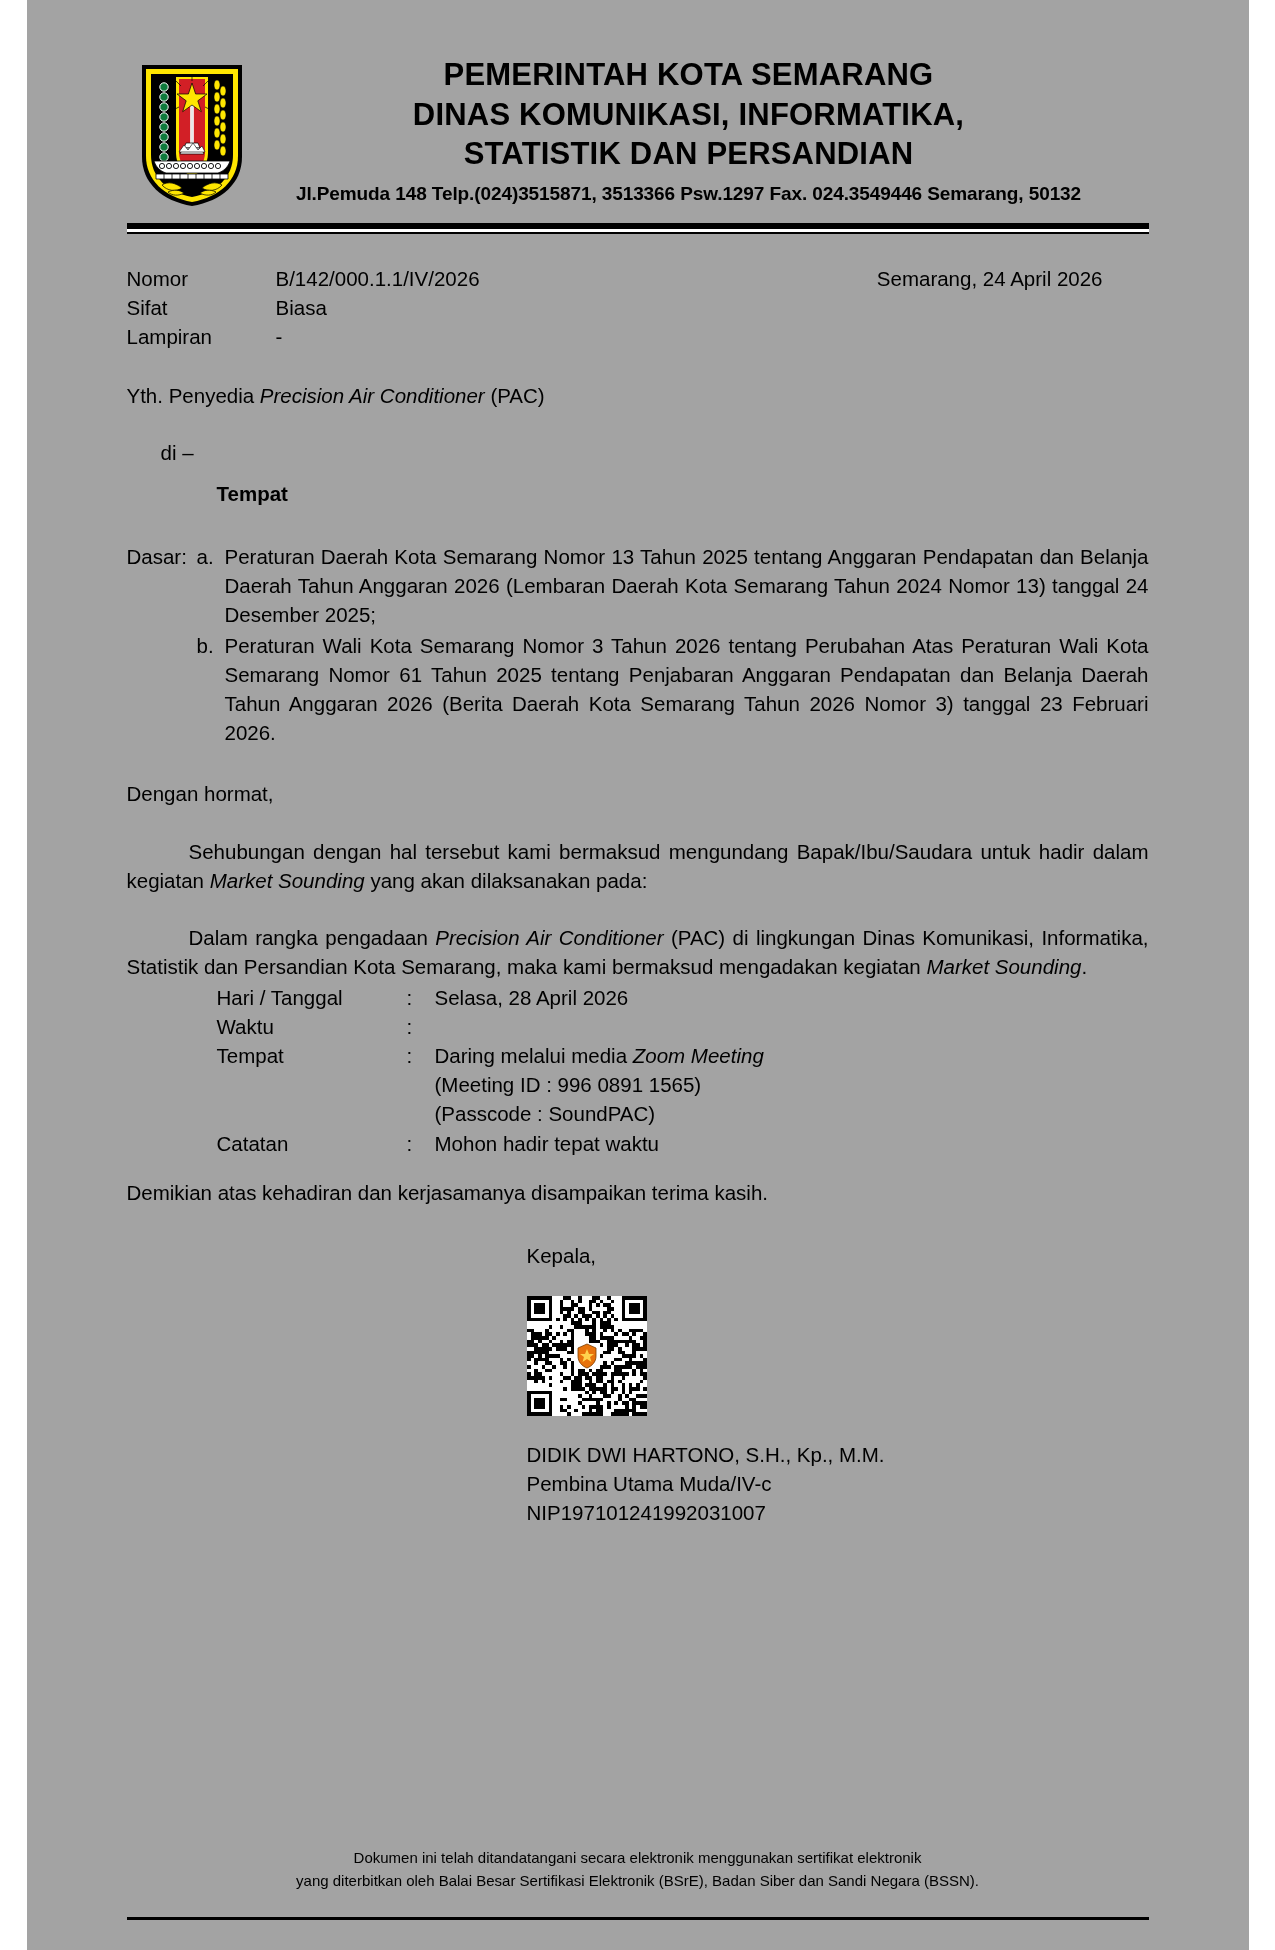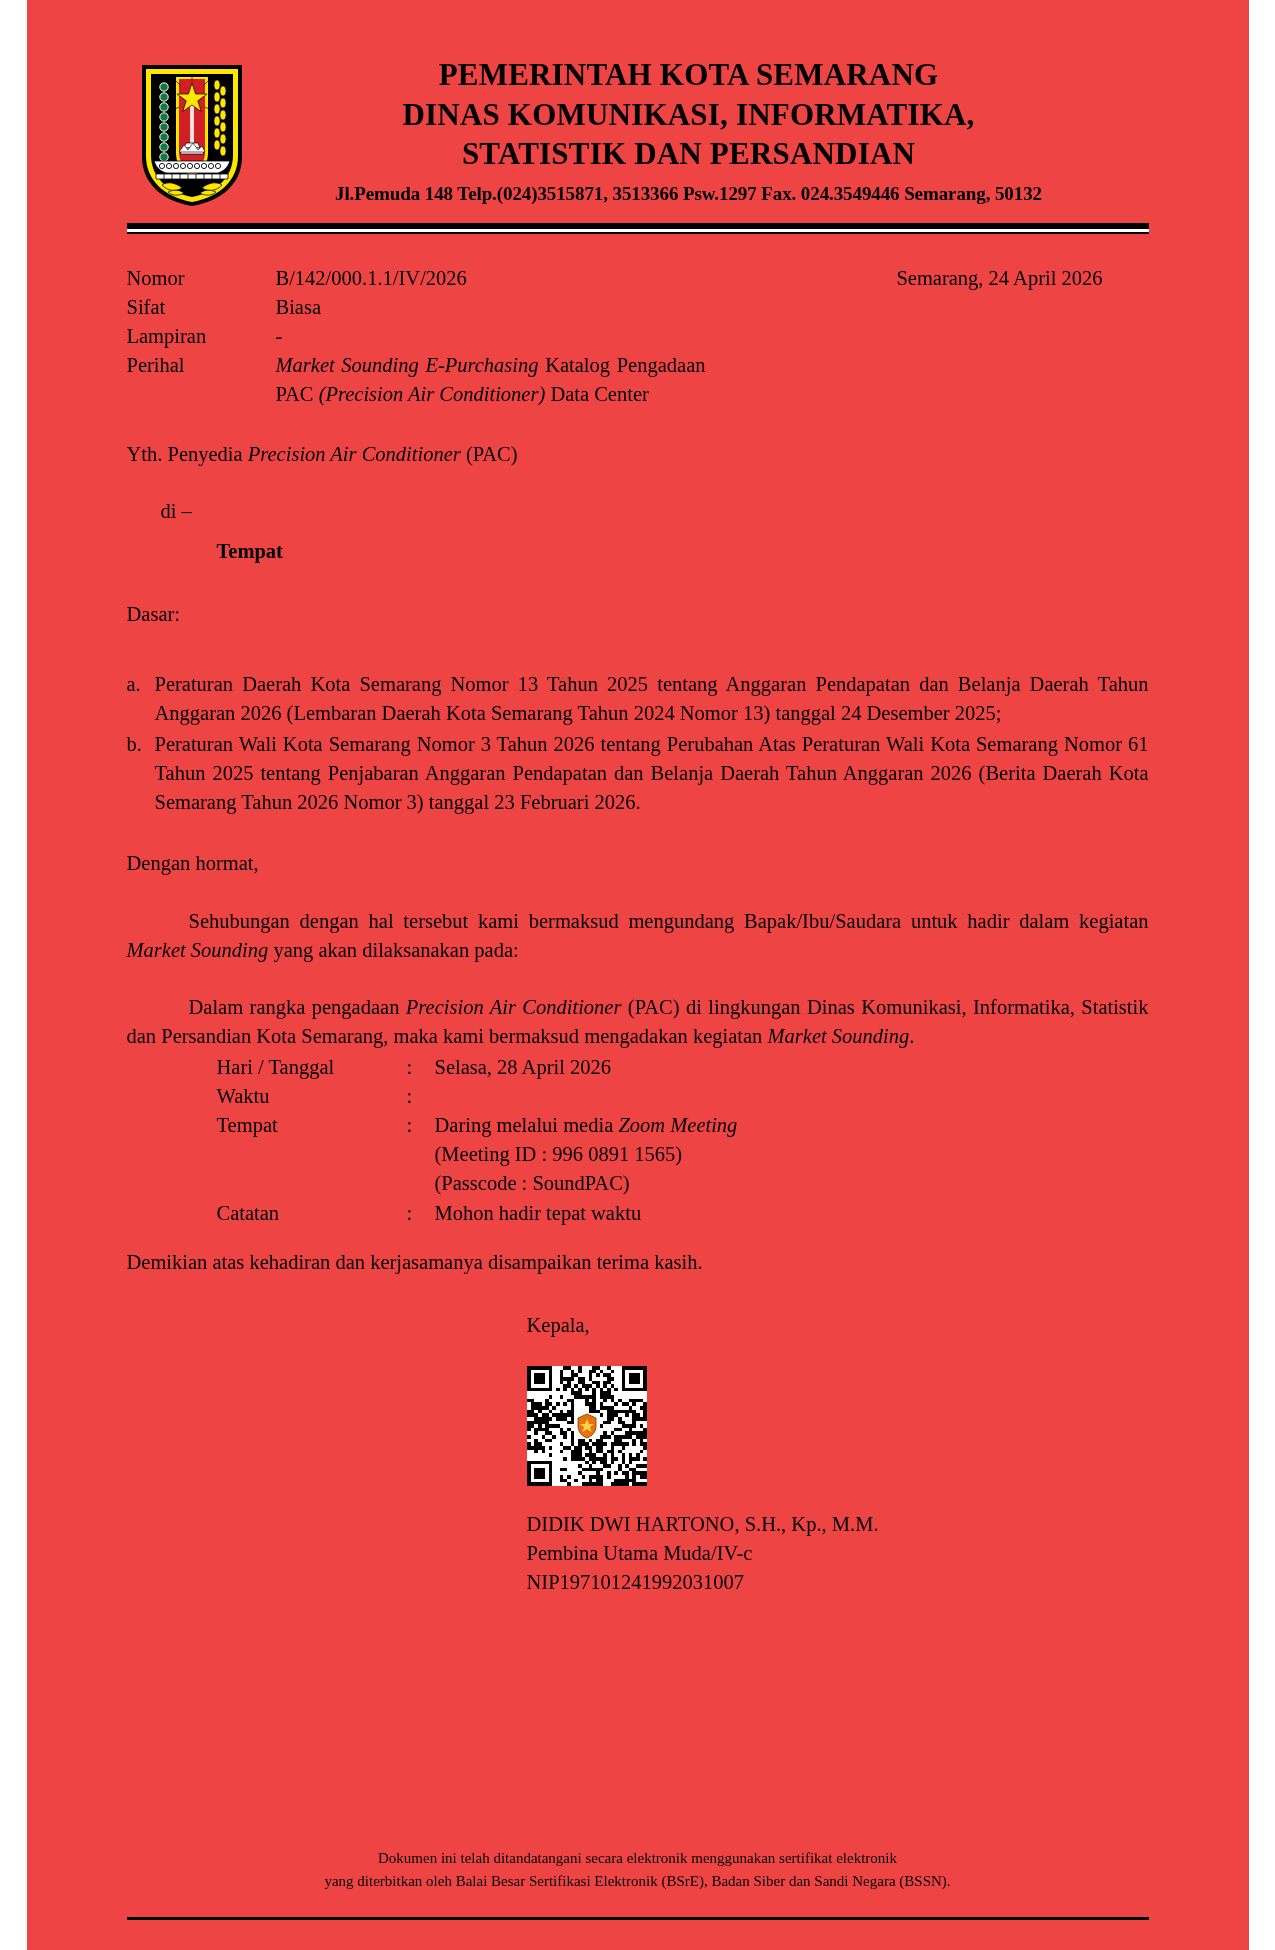--- a/index.html
+++ b/index.html
@@ -10,24 +10,23 @@
   }
   body {
     font-family: "Liberation Sans", sans-serif;
     color: #000000;
   }
   .page {
     position: relative;
     width: 1222px;
     height: 1950px;
     margin: 0 auto;
-    background: #ef4444;
+    background: #a3a3a3;
     box-sizing: border-box;
     overflow: hidden;
-    font-family: Liberation Serif, serif;
   }
 
   
   .letterhead {
     display: flex;
     align-items: flex-start;
     padding: 55px 100px 0 100px;
     box-sizing: border-box;
   }
   .crest-wrap {
@@ -131,21 +130,20 @@
     font-weight: bold;
     padding-left: 90px;
     margin-top: 11px;
   }
 
   
   .dasar {
     margin-top: 34px;
     display: flex;
     align-items: flex-start;
-    flex-direction: column;
   }
   .dasar-label {
     flex: 0 0 70px;
     width: 70px;
   }
   .dasar-list {
     flex: 1 1 auto;
   }
   .dasar-item {
     display: flex;
@@ -378,24 +376,20 @@
       <div class="ref-row">
         <div class="ref-label">Sifat</div>
         <div class="ref-value">Biasa</div>
       </div>
 
       <div class="ref-row">
         <div class="ref-label">Lampiran</div>
         <div class="ref-value">-</div>
       </div>
 
-      <div class="ref-row">
-        <div class="ref-label">Perihal</div>
-        <div class="ref-value perihal-value"><i>Market Sounding E-Purchasing</i><span> Katalog Pengadaan PAC </span><i>(Precision Air Conditioner)</i><span> Data Center</span></div>
-      </div>
     </div>
 
     <div class="addressee">
       <div>
         <span>Yth. Penyedia </span><i>Precision Air Conditioner</i><span> (PAC)</span>
       </div>
       <div class="addr-di">di –</div>
       <div class="addr-tempat">Tempat</div>
     </div>
 

